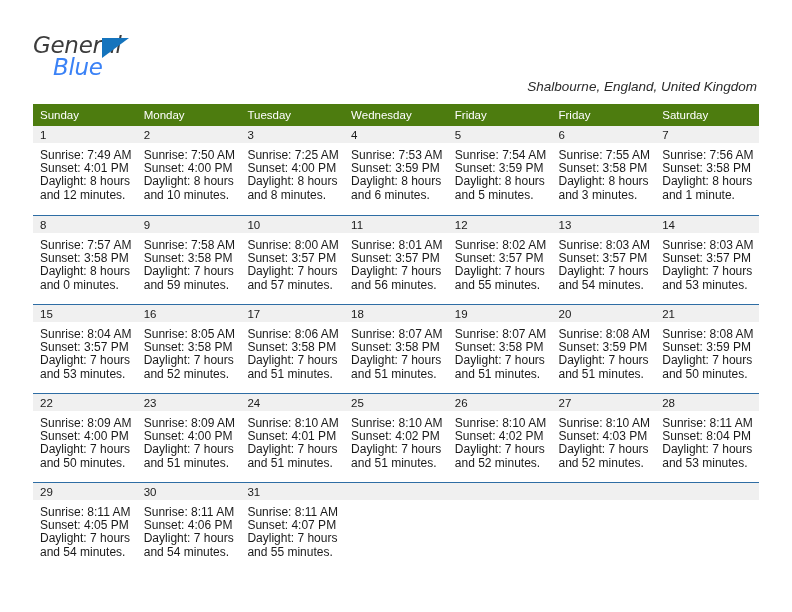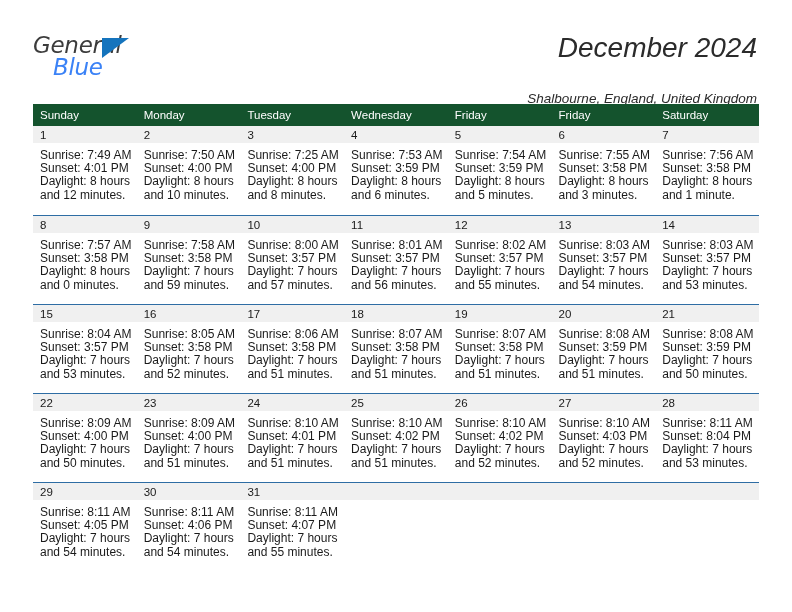--- a/index.html
+++ b/index.html
@@ -75,34 +75,33 @@
     white-space: nowrap;
   }
   .subtitle {
     position: absolute;
     right: 35px;
     top: 79px;
     font-size: 13.5px;
     color: #2b2b2b;
     text-align: right;
     white-space: nowrap;
-    margin-top: 12px;
   }
 
   
   .cal {
     position: absolute;
     left: 33px;
     top: 104px;
     width: 726px;
     border-collapse: collapse;
     table-layout: fixed;
   }
   .cal th {
-    background: #14532d;
+    background: #4d7c0f;
     color: #ffffff;
     font-size: 11.5px;
     font-weight: normal;
     text-align: left;
     padding: 4px 0 4px 7px;
     height: 14px;
     border: none;
   }
   .cal td {
     width: 103.71px;
@@ -144,21 +143,20 @@
 <div class="page">
 
   <div class="top">
 
     <div class="logo">
       <span class="logo-general">General</span>
       <span class="logo-tri"></span>
       <span class="logo-blue">Blue</span>
     </div>
 
-    <div class="title">December 2024</div>
     <div class="subtitle">Shalbourne, England, United Kingdom</div>
   </div>
 
   <table class="cal">
     <thead>
       <tr>
         <th>Sunday</th>
         <th>Monday</th>
         <th>Tuesday</th>
         <th>Wednesday</th>

